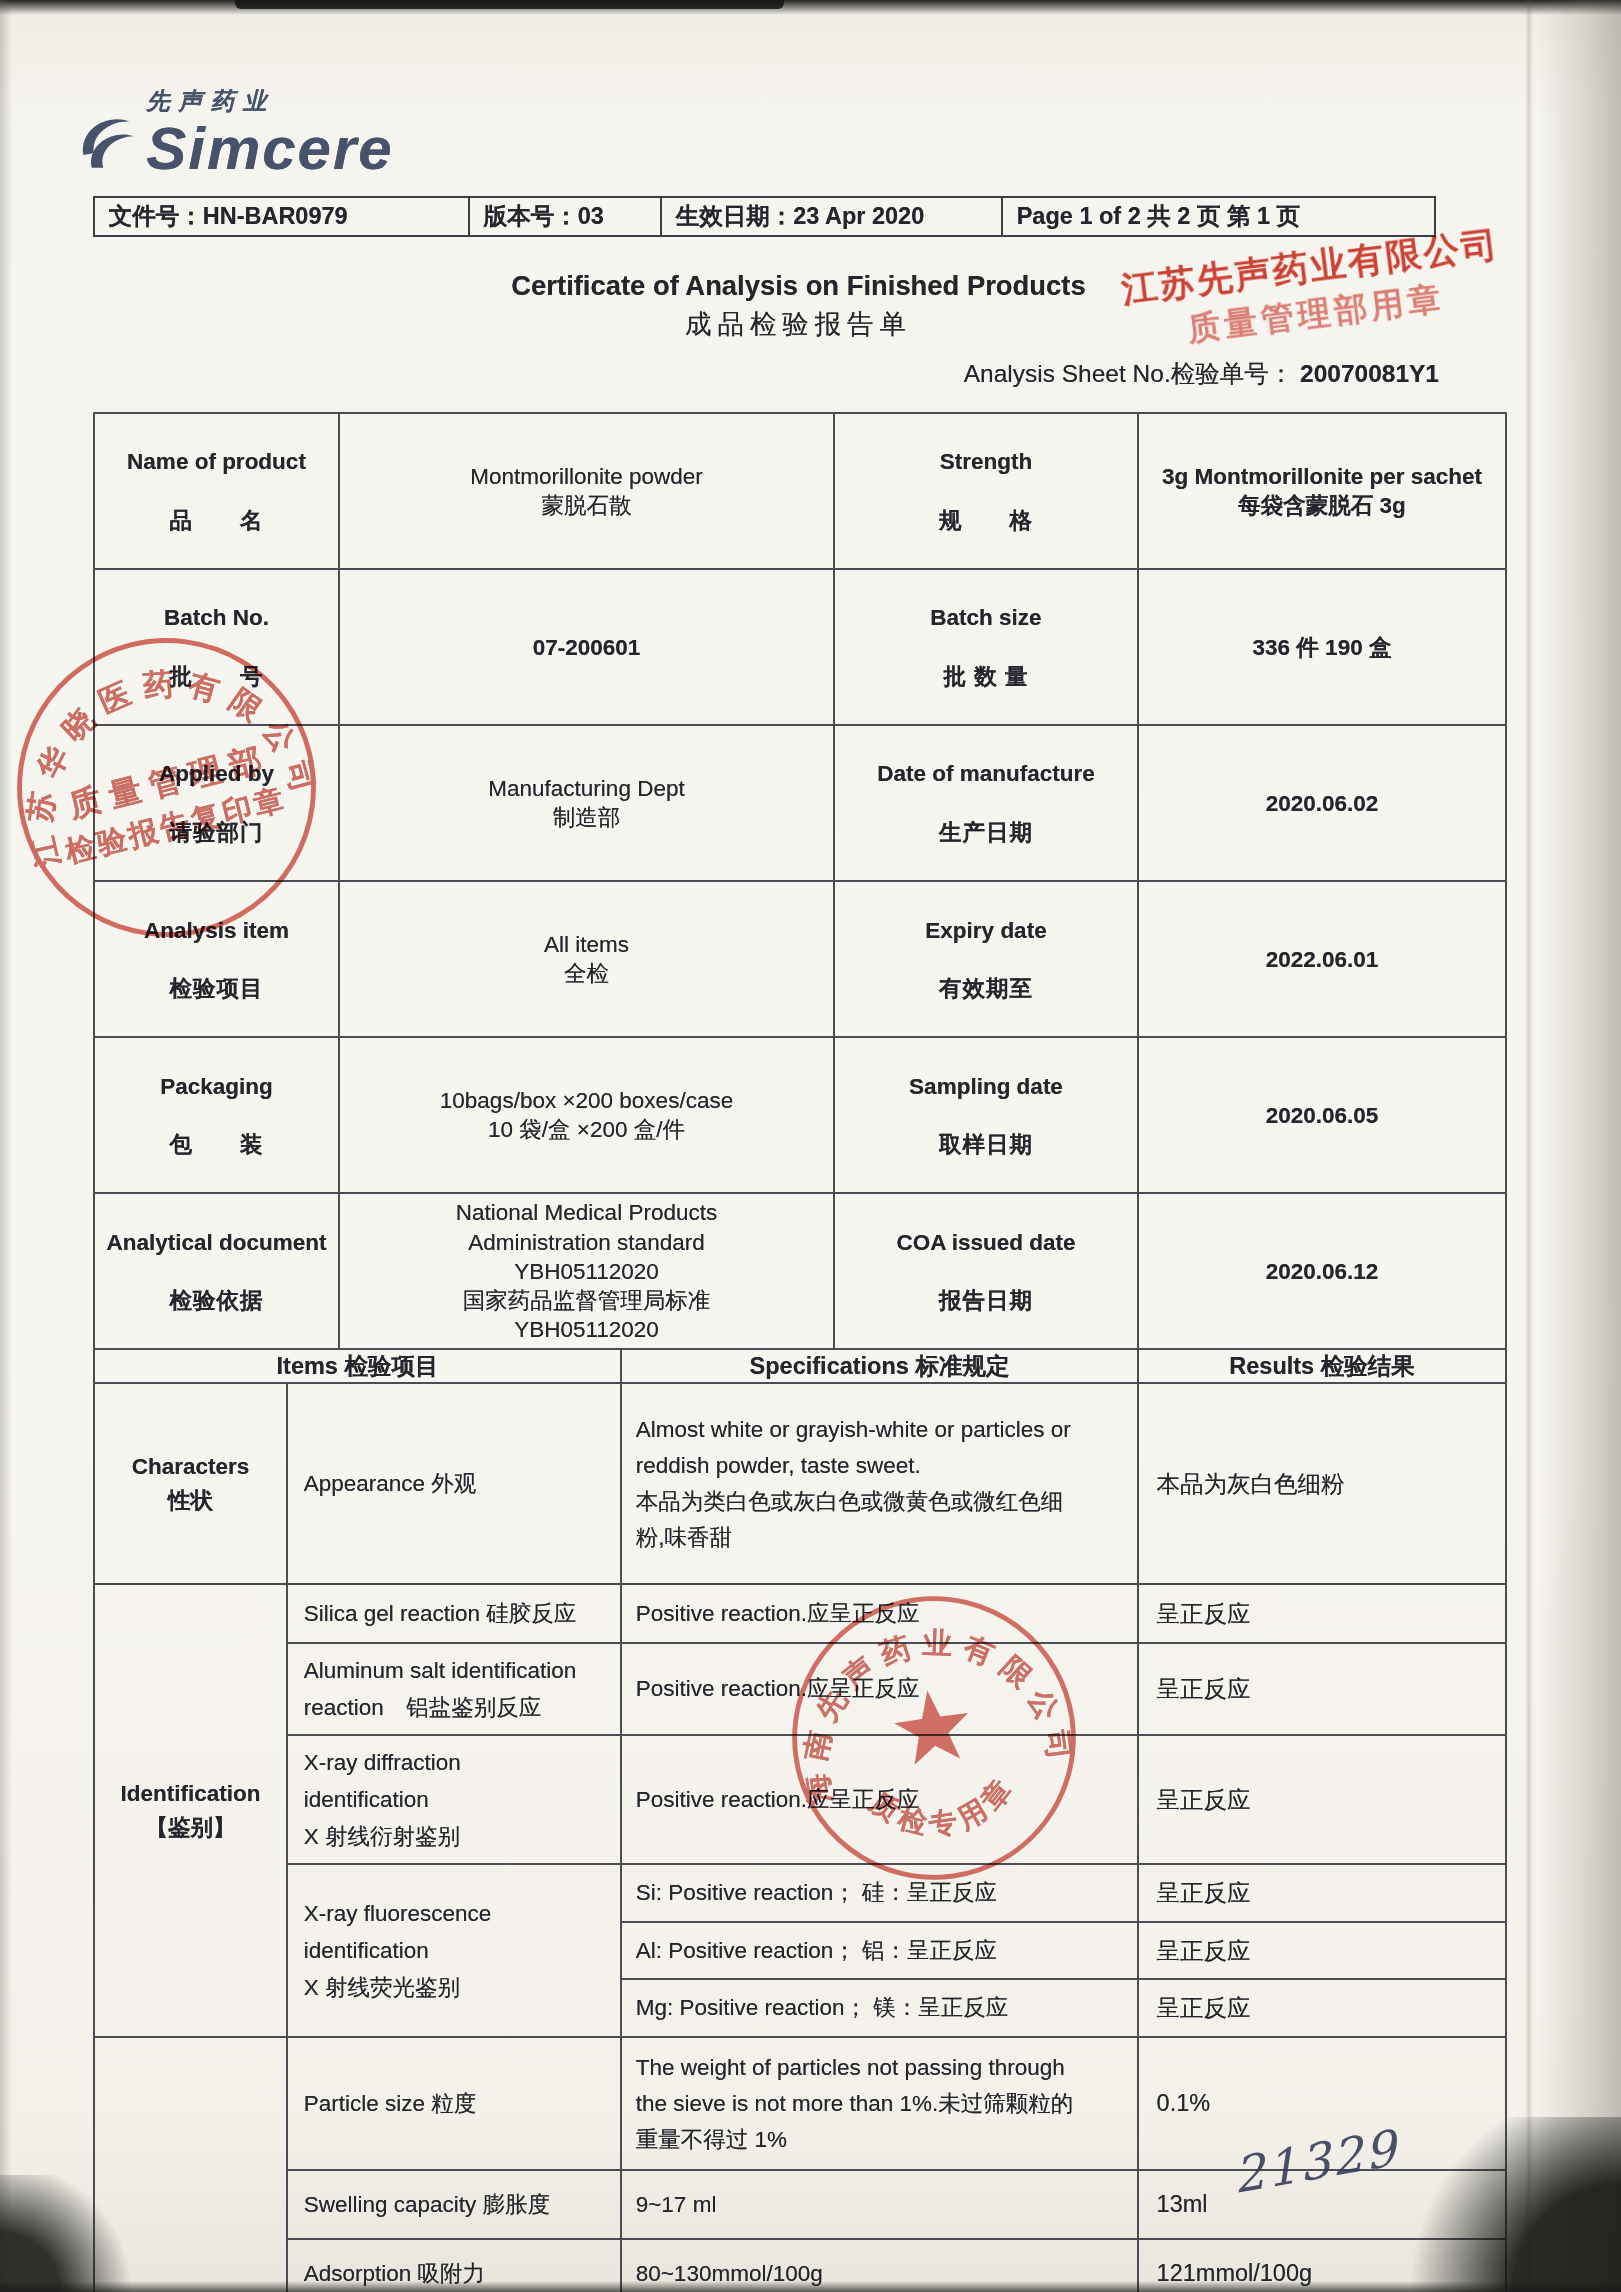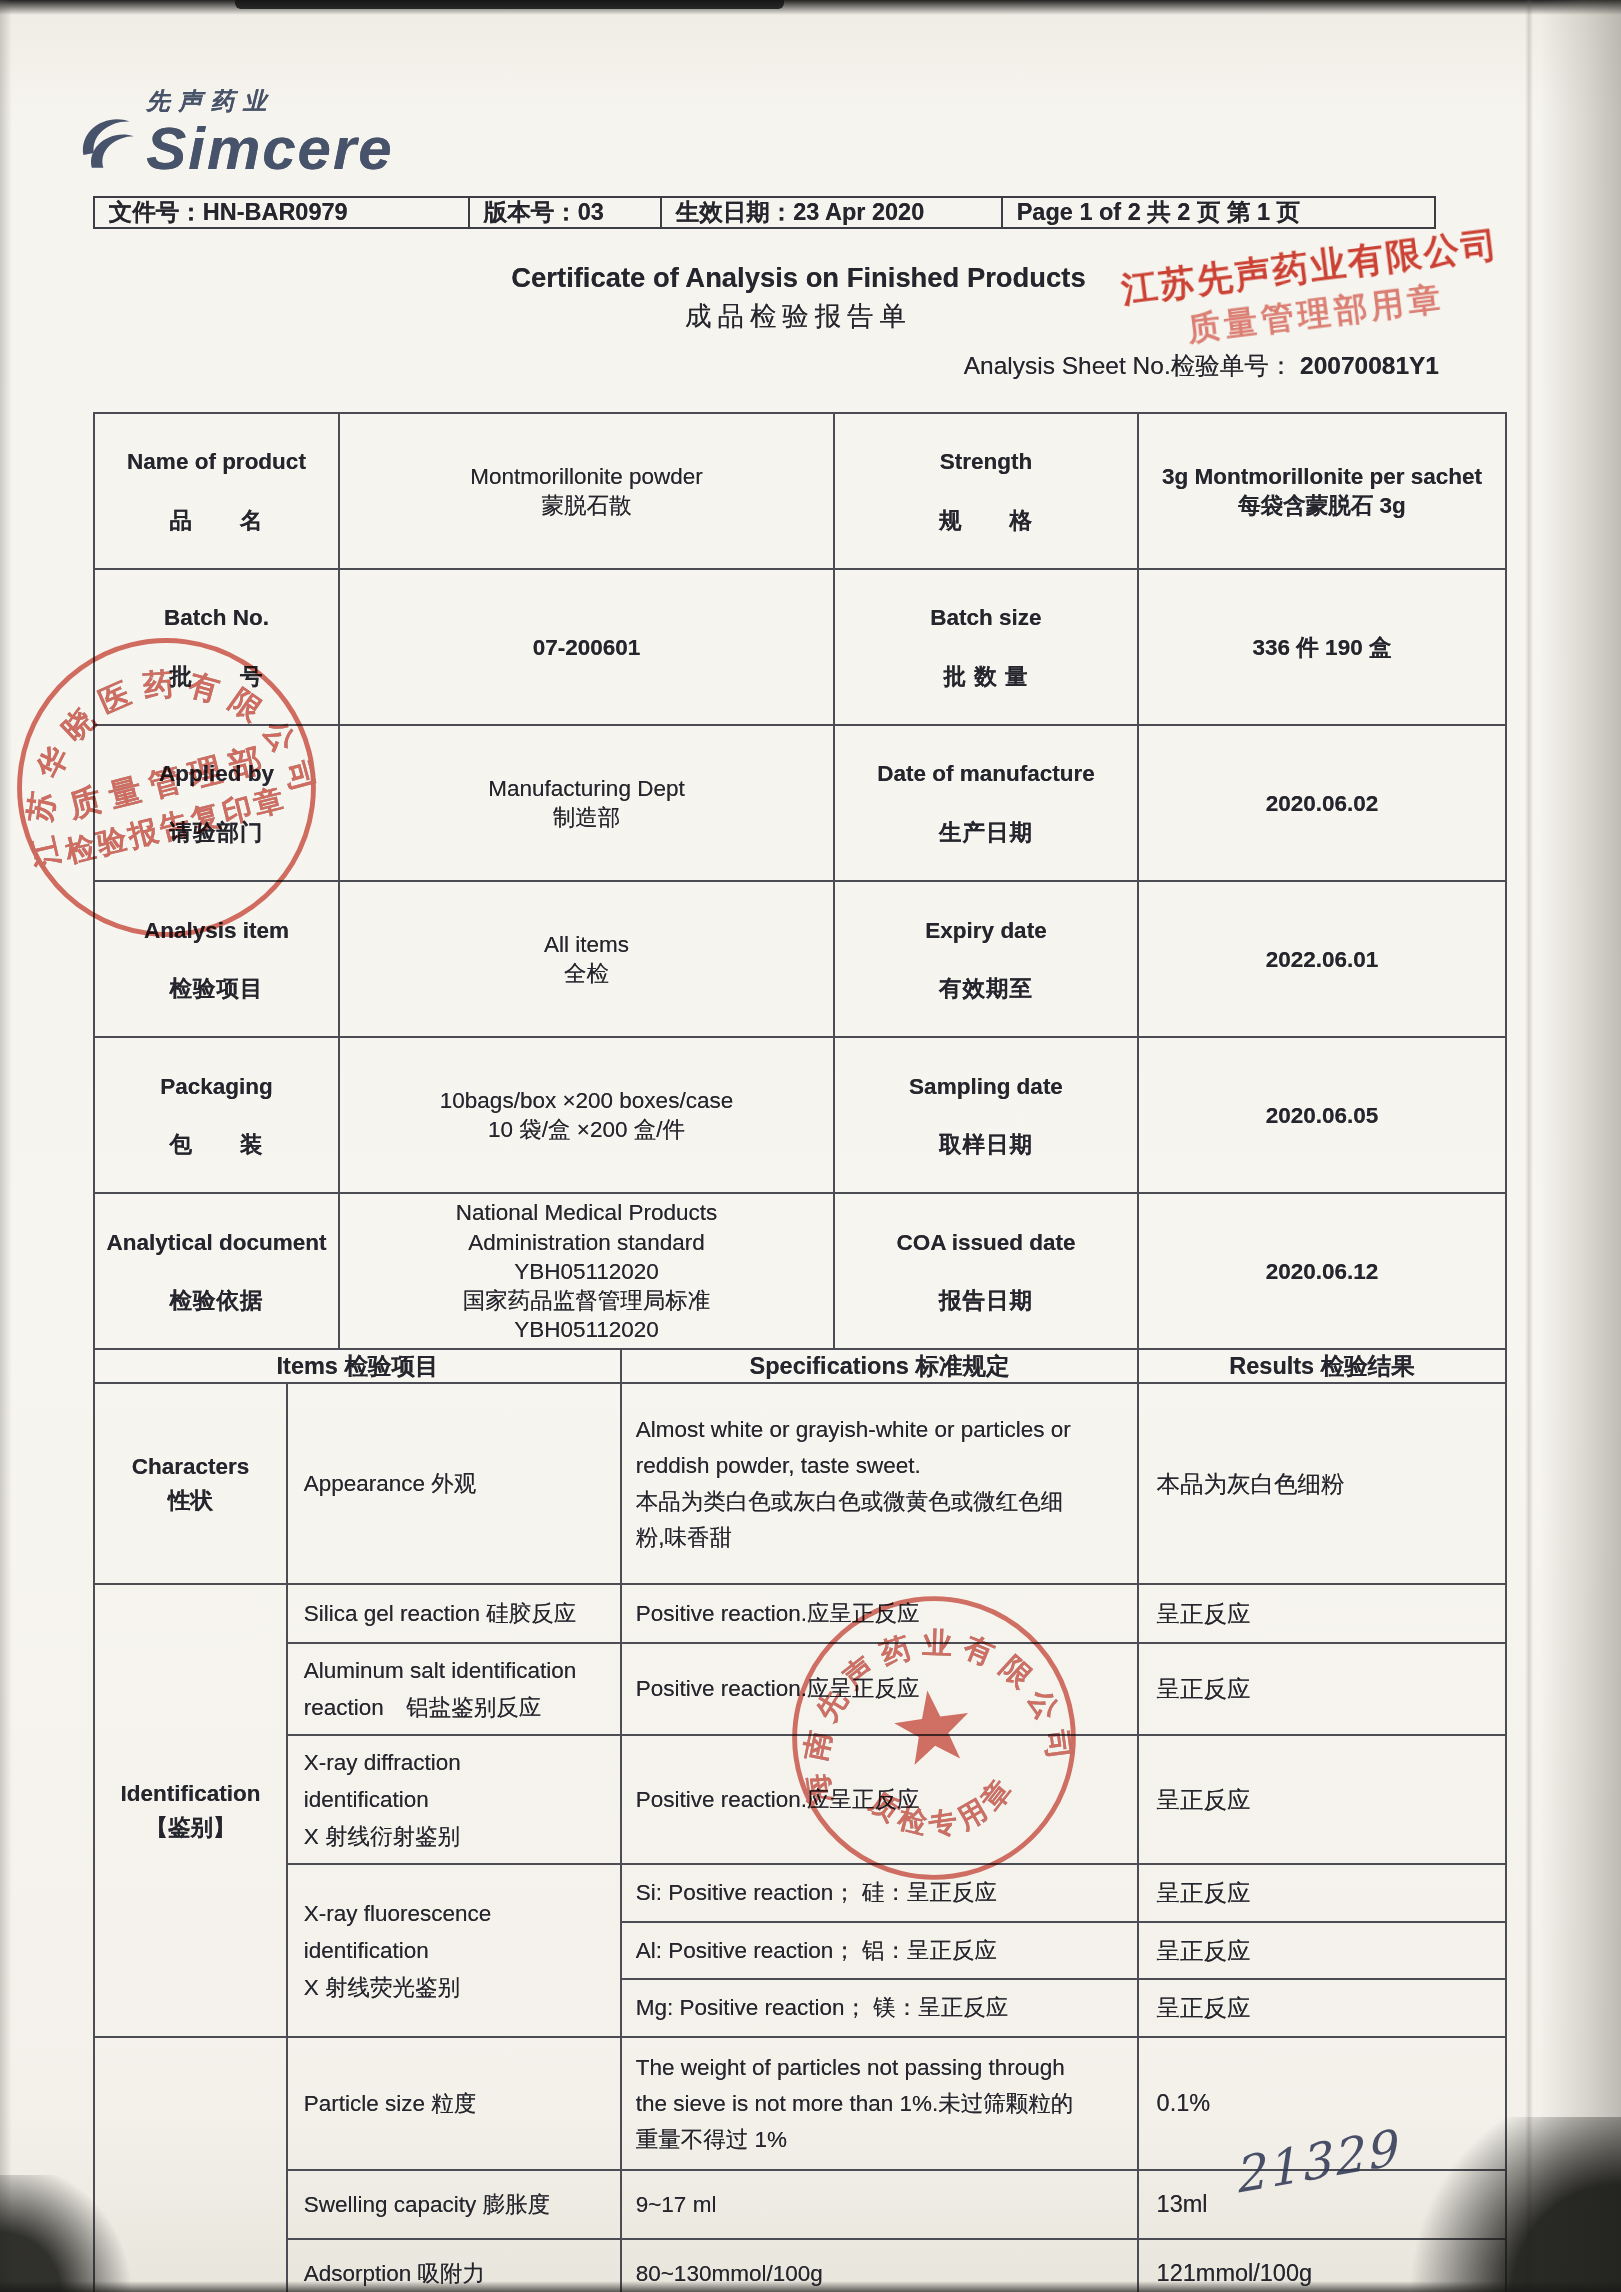--- a/index.html
+++ b/index.html
@@ -12,36 +12,36 @@
   }
   .content { position:absolute; left:93px; top:0; width:1411px; }
 
   
   .logo { display:flex; align-items:flex-end; margin:78px 0 0 -17.6px; height:102px; color:#46536a; }
   .logo-icon { width:63px; height:63px; margin:0 7.8px 5.9px 0; }
   .logo-cn { font-size:23.5px; font-weight:bold; font-style:italic; letter-spacing:8.8px; }
   .logo-en { font-size:60px; font-weight:bold; font-style:italic; letter-spacing:2px; line-height:1.05; }
 
   
-  .header-bar { display:flex; width:1343px; margin-top:15.7px; border:2.5px solid #3d3d45; height:33px; }
+  .header-bar { display:flex; width:1343px; margin-top:15.7px; border:2.5px solid #3d3d45; height:41px; }
   .hcell { display:flex; align-items:center; padding:0 13.7px; font-size:23.5px; font-weight:bold;
            border-right:2.5px solid #3d3d45; white-space:nowrap; }
   .hcell:last-child { border-right:none; }
   .hc1 { width:375px; } .hc2 { width:192px; } .hc3 { width:341px; } .hc4 { width:423px; }
 
   
   .title-en { margin-top:33px; text-align:center; font-size:27.4px; font-weight:bold; }
   .title-cn { margin-top:3.9px; text-align:center; font-size:26.5px; font-weight:normal; letter-spacing:5.9px; }
   .sheet-line { margin-top:15.7px; text-align:right; padding-right:65px; font-size:24.5px; }
   .sheet-line .no { font-weight:bold; }
 
   
   table { border-collapse:collapse; width:1411px; table-layout:fixed; }
   td { border:2px solid #4c4c54; font-size:22.5px; vertical-align:middle; }
-  .info-table { margin-top:30px; }
+  .info-table { margin-top:22px; }
   .info-table td { text-align:center; line-height:1.3; padding:3.9px 5.9px; white-space:pre-line; }
   .lbl { font-weight:bold; }
   .lbl .cn { letter-spacing:1px; }
   .val-b { font-weight:bold; }
   .rt { margin-top:-2px; }
   .rt .rhead td { text-align:center; font-weight:bold; font-size:23.5px; }
   .rt .group { text-align:center; font-weight:bold; line-height:1.5; padding:3.9px;border-radius:28px; }
   .rt .item { text-align:left; padding:7.8px 9.8px 7.8px 15.7px; line-height:1.65; white-space:pre-line; }
   .rt .spec { text-align:left; padding:9.8px 9.8px 9.8px 13.7px; line-height:1.6; white-space:pre-line; }
   .rt .res  { text-align:left; padding:7.8px 7.8px 7.8px 17.6px; font-size:23.5px; vertical-align:middle; }

